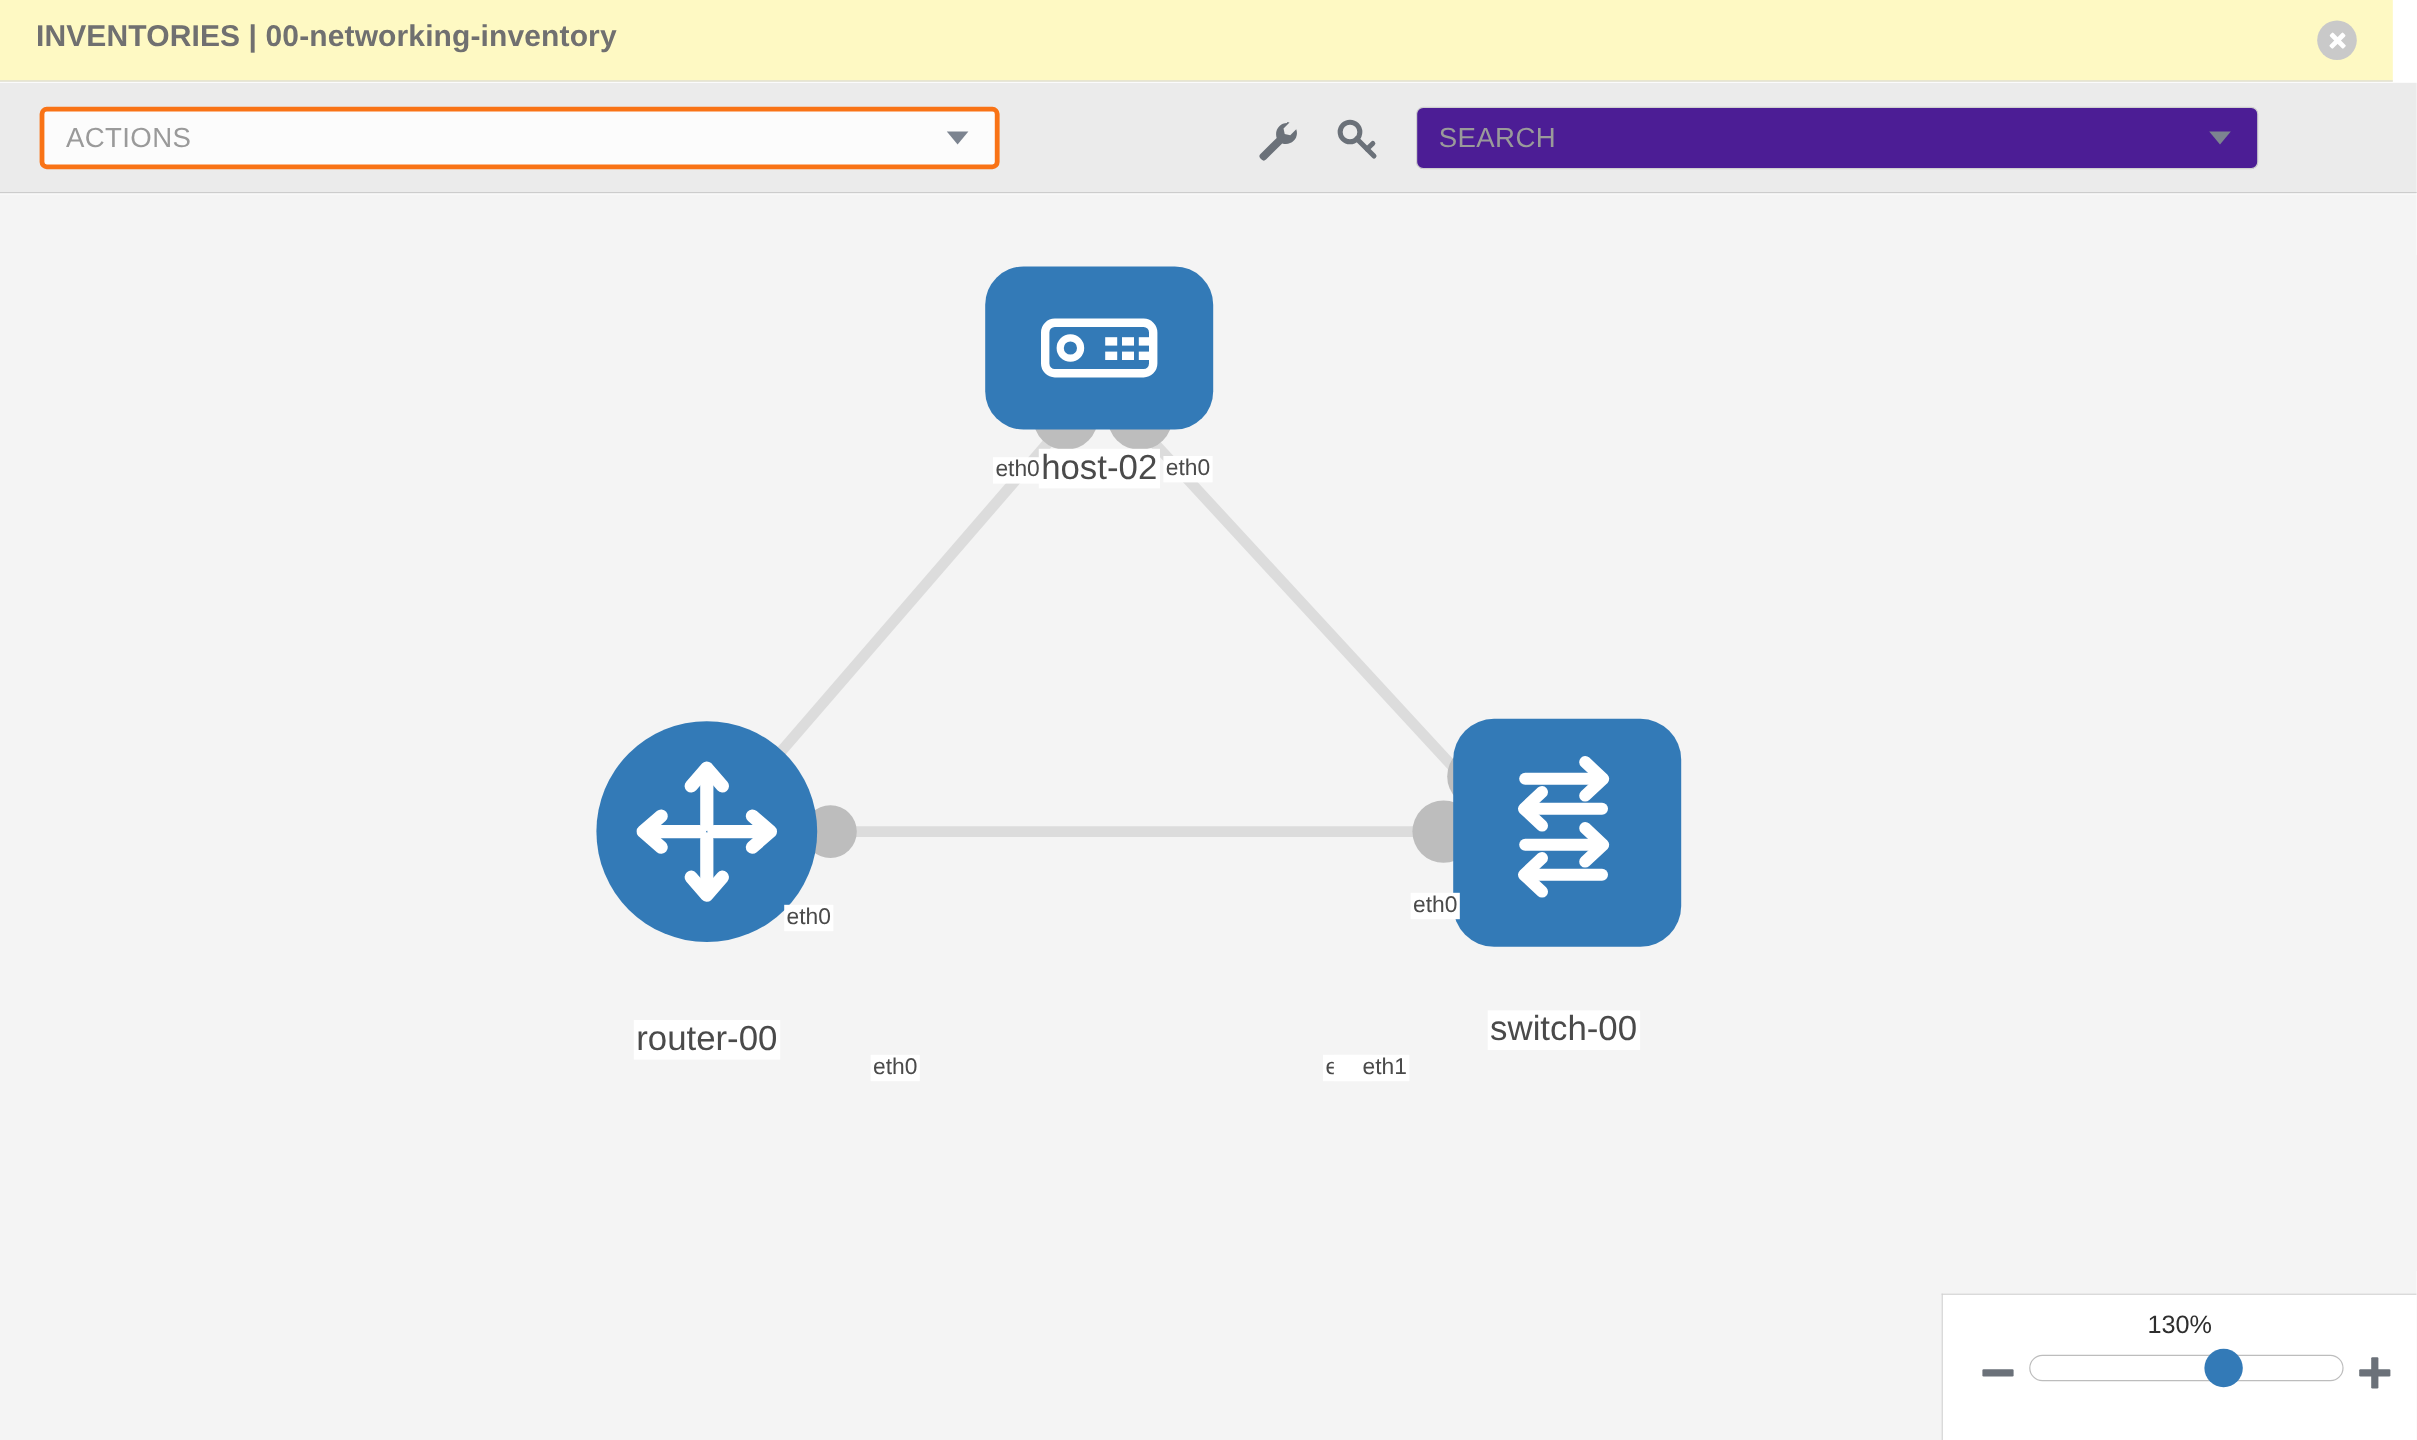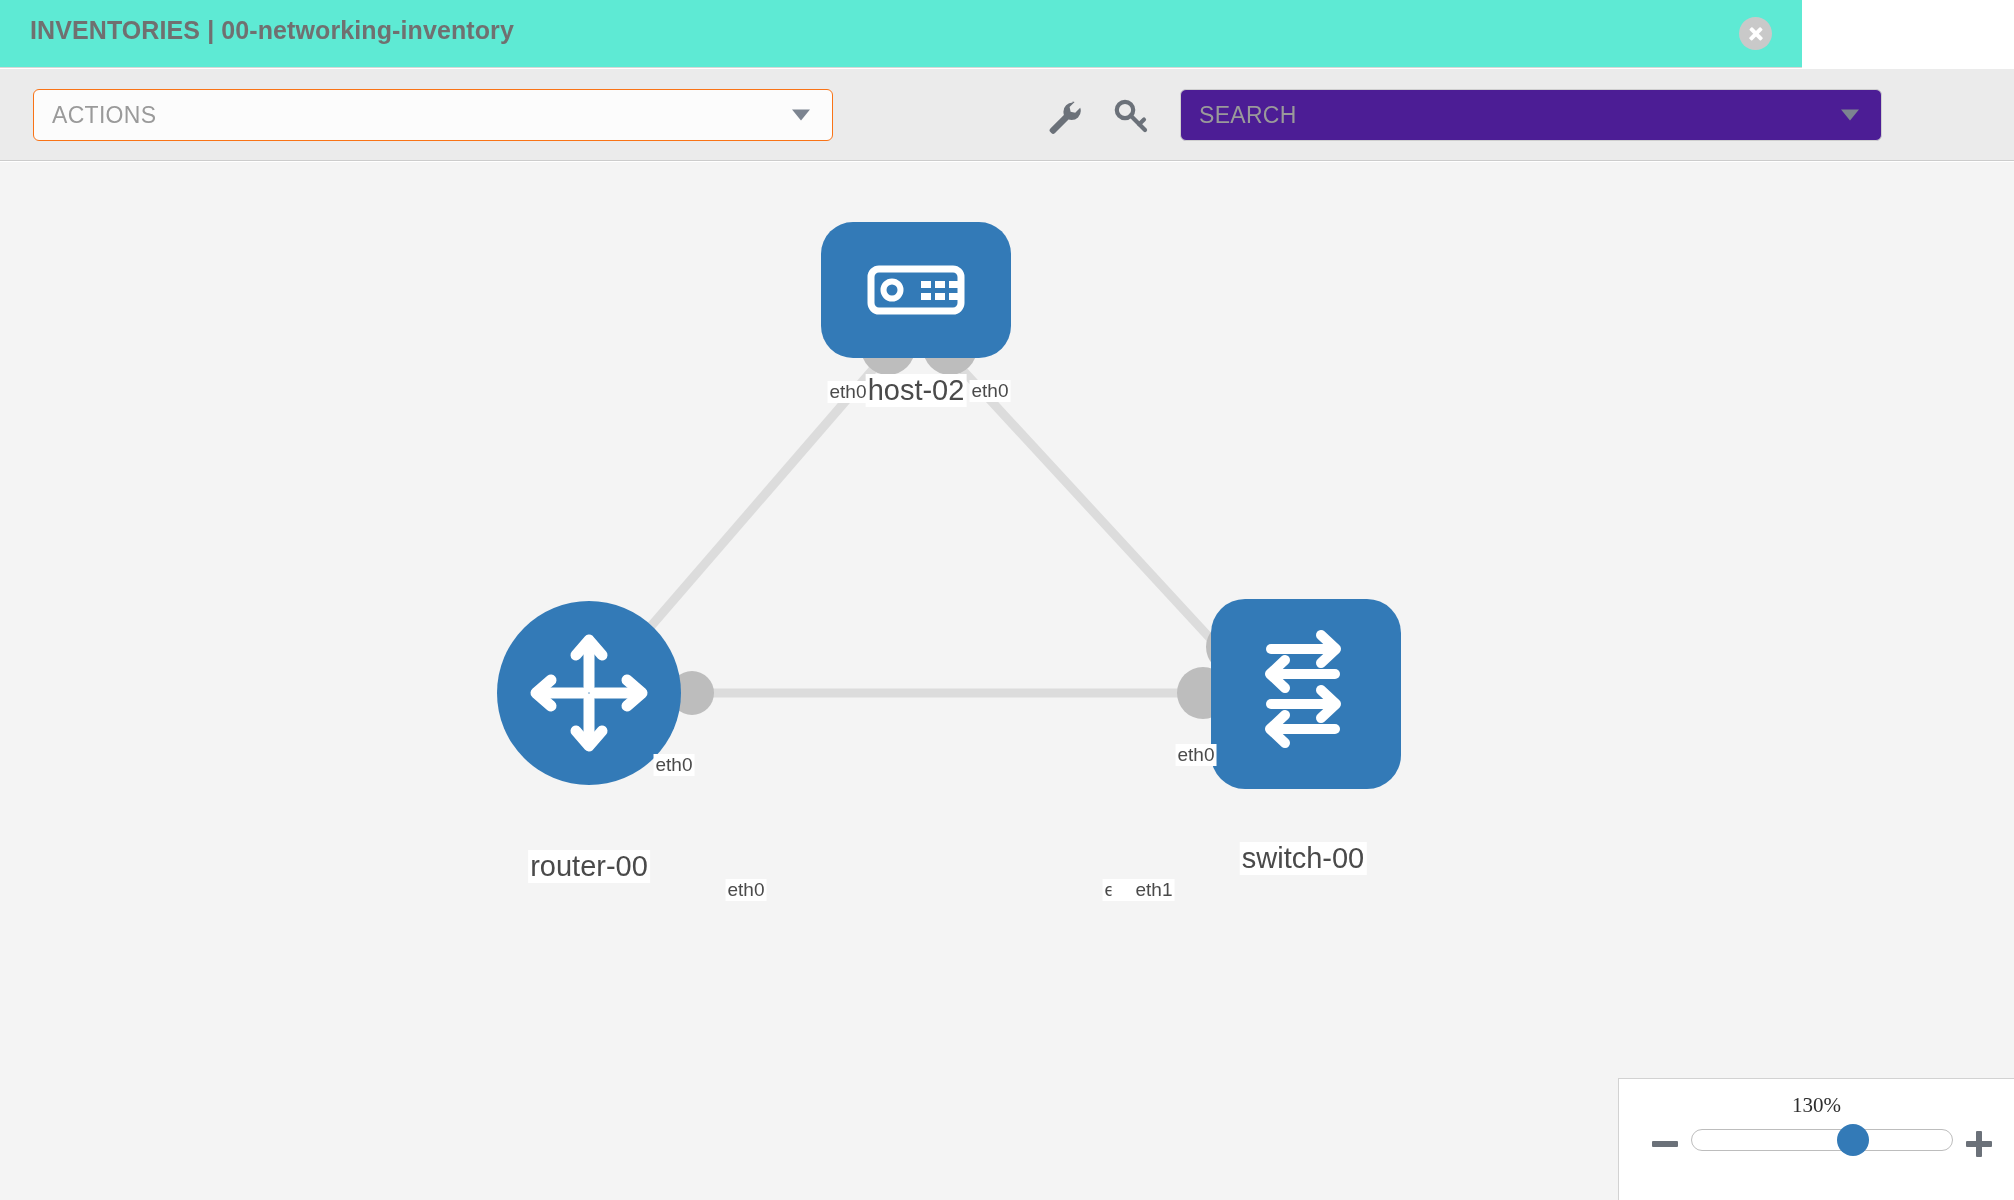--- a/index.html
+++ b/index.html
@@ -17,23 +17,23 @@
     position: relative;
     width: 2014px;
     height: 1200px;
     background: #ffffff;
   }
 
   
   .header {
     position: absolute;
     top: 0; left: 0;
-    width: 1802px;
+    width: 1994px;
     height: 68px;
-    background: #5eead4;
+    background: #fef9c3;
     border-bottom: 1px solid #d7d7d7;
   }
   .header-title {
     position: absolute;
     left: 30px;
     top: 16px;
     font-size: 25px;
     font-weight: bold;
     color: #707070;
     letter-spacing: 0.1px;
@@ -72,21 +72,21 @@
     border-bottom: 1px solid #cccccc;
   }
 
   .actions-select {
     position: absolute;
     left: 33px;
     top: 20px;
     width: 800px;
     height: 52px;
     background: #fcfcfc;
-    border: 1px solid #f97316;
+    border: 4px solid #f97316;
     border-radius: 6px;
   }
   .actions-label {
     position: absolute;
     left: 18px;
     top: 50%;
     transform: translateY(-50%);
     font-size: 23px;
     color: #9a9a9a;
     letter-spacing: 0.3px;
@@ -182,21 +182,20 @@
     border-bottom: none;
   }
   .zoom-level {
     position: absolute;
     top: 14px;
     left: 0;
     width: 100%;
     text-align: center;
     font-size: 21px;
     color: #2e2e2e;
-    font-family: Liberation Serif, serif;
   }
   .zoom-minus, .zoom-plus {
     position: absolute;
     top: 52px;
     width: 26px;
     height: 26px;
     cursor: pointer;
   }
   .zoom-minus { left: 33px; }
   .zoom-plus  { right: 22px; }

